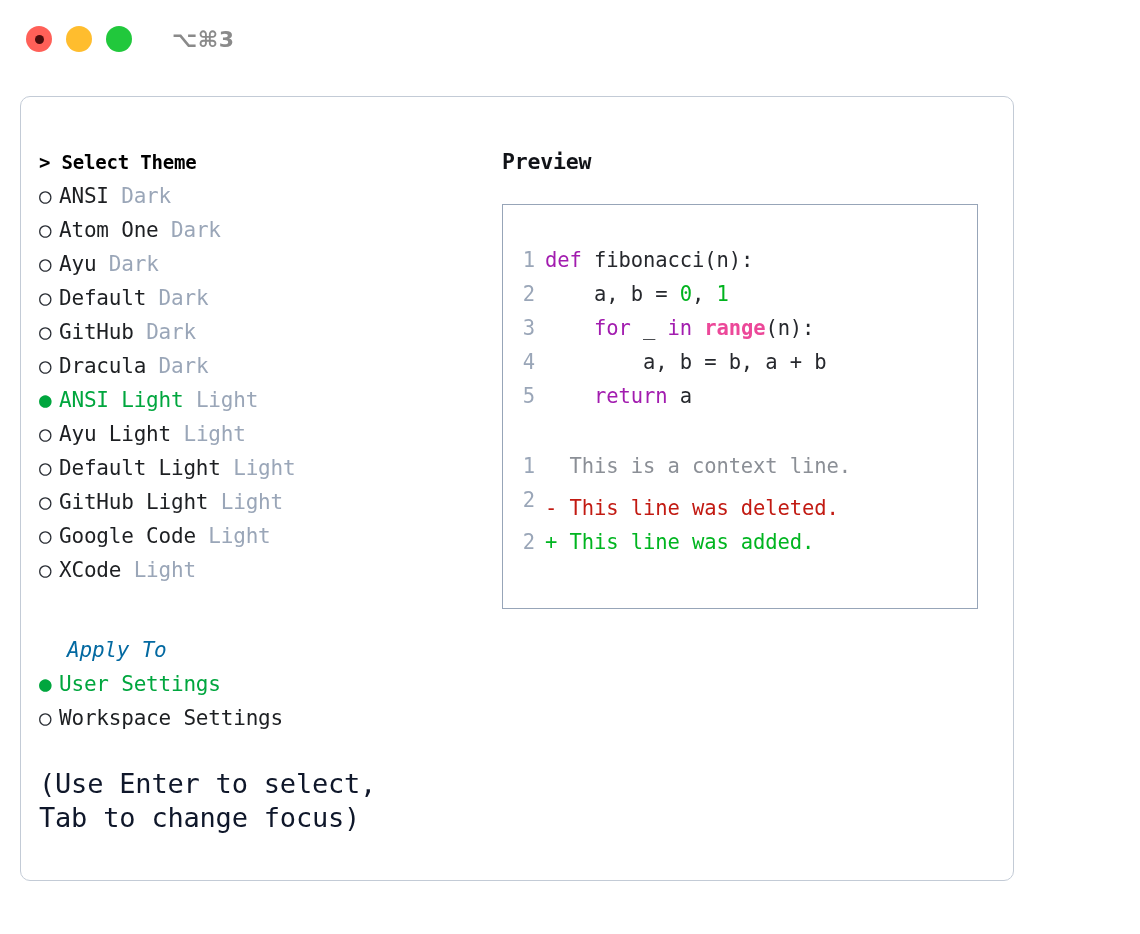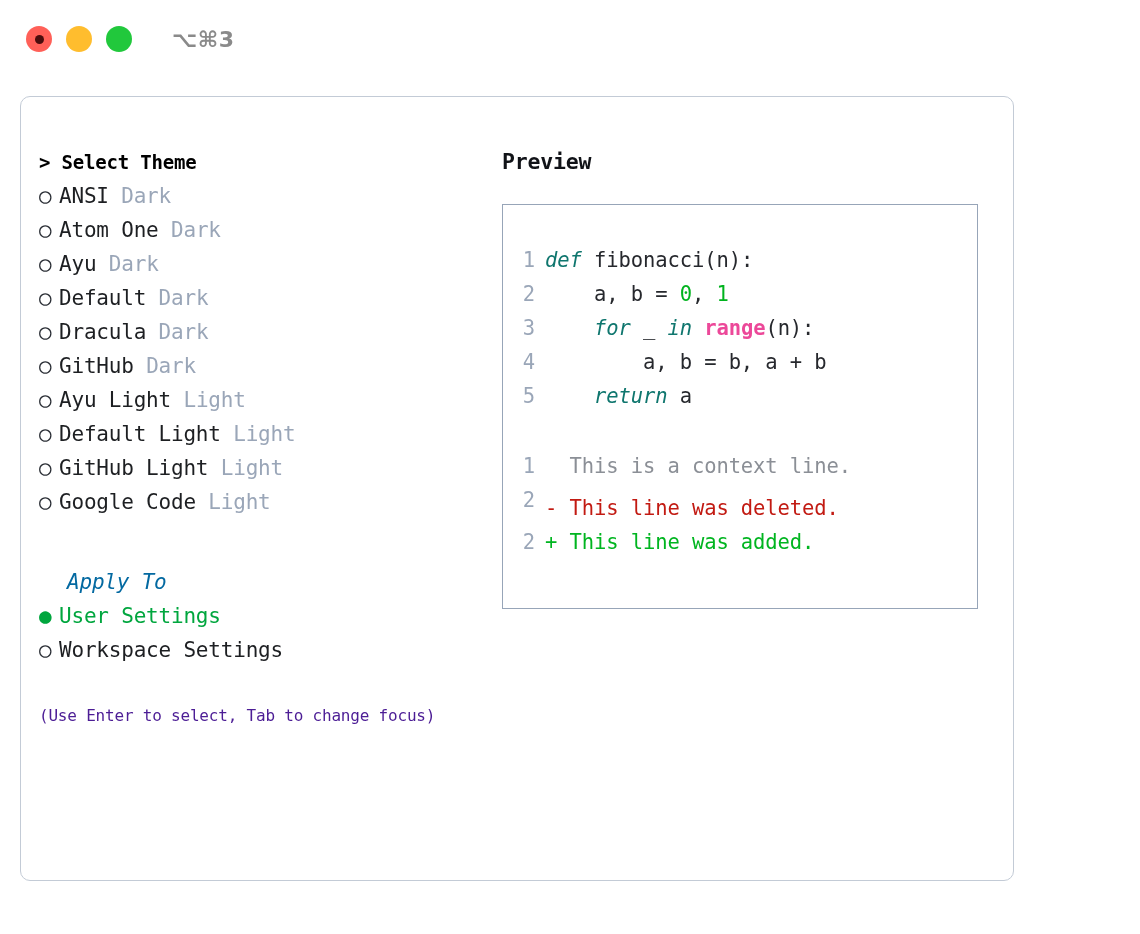--- a/index.html
+++ b/index.html
@@ -119,23 +119,23 @@
     color: #0369a1;
     white-space: pre;
     letter-spacing: -0.2px;
     padding-left: 28px;
     font-style: italic;
   }
   .spacer-block { height: 46px; }
   .spacer-small { height: 32px; }
 
   .hint {
-    font-size: 16px;
-    line-height: 34px;
-    color: #4c1d95;
+    font-size: 27px;
+    line-height: 34px;
+    color: #0f172a;
     letter-spacing: -0.2px;
     width: 400px;
   }
 
   
   .right-col {
     position: absolute;
     left: 481px;
     top: 48px;
     width: 490px;
@@ -168,21 +168,21 @@
     display: inline-block;
     width: 42px;
     min-width: 42px;
     text-align: right;
     color: #9aa6b8;
     padding-right: 10px;
     box-sizing: border-box;
   }
   .code-text { white-space: pre; }
 
-  .tok-kw   { color: #0f766e; font-style: italic; }
+  .tok-kw   { color: #a21caf; }
   .tok-fn   { color: #ec4899; font-weight: bold; }
   .tok-num  { color: #00b31e; }
   .tok-id   { color: #26282d; }
 
   .blank-line { height: 36px; }
 
   .diff-ctx { color: #8b8f96; }
   .diff-del { color: #c21a12; margin-top: 8px; }
   .diff-add { color: #00b520; }
 </style>
@@ -206,26 +206,28 @@
 
     <div class="left-col">
 
       <div class="section-head"><span class="caret">&gt;</span> <span>Select Theme</span></div>
 
       <div>
         <div class="theme-row"><span class="bullet off">○</span><span class="theme-name">ANSI</span> <span class="theme-kind">Dark</span></div>
         <div class="theme-row"><span class="bullet off">○</span><span class="theme-name">Atom One</span> <span class="theme-kind">Dark</span></div>
         <div class="theme-row"><span class="bullet off">○</span><span class="theme-name">Ayu</span> <span class="theme-kind">Dark</span></div>
         <div class="theme-row"><span class="bullet off">○</span><span class="theme-name">Default</span> <span class="theme-kind">Dark</span></div>
+        <div class="theme-row"><span class="bullet off">○</span><span class="theme-name">GitHub</span> <span class="theme-kind">Dark</span></div>
         <div class="theme-row"><span class="bullet off">○</span><span class="theme-name">Dracula</span> <span class="theme-kind">Dark</span></div>
-        <div class="theme-row"><span class="bullet off">○</span><span class="theme-name">GitHub</span> <span class="theme-kind">Dark</span></div>
+        <div class="theme-row selected"><span class="bullet on">●</span><span class="theme-name">ANSI Light</span> <span class="theme-kind">Light</span></div>
         <div class="theme-row"><span class="bullet off">○</span><span class="theme-name">Ayu Light</span> <span class="theme-kind">Light</span></div>
         <div class="theme-row"><span class="bullet off">○</span><span class="theme-name">Default Light</span> <span class="theme-kind">Light</span></div>
         <div class="theme-row"><span class="bullet off">○</span><span class="theme-name">GitHub Light</span> <span class="theme-kind">Light</span></div>
         <div class="theme-row"><span class="bullet off">○</span><span class="theme-name">Google Code</span> <span class="theme-kind">Light</span></div>
+        <div class="theme-row"><span class="bullet off">○</span><span class="theme-name">XCode</span> <span class="theme-kind">Light</span></div>
       </div>
 
       <div class="spacer-block"></div>
 
       <div class="apply-head">Apply To</div>
 
       <div>
         <div class="theme-row selected"><span class="bullet on">●</span><span class="theme-name">User Settings</span></div>
         <div class="theme-row"><span class="bullet off">○</span><span class="theme-name">Workspace Settings</span></div>
       </div>

